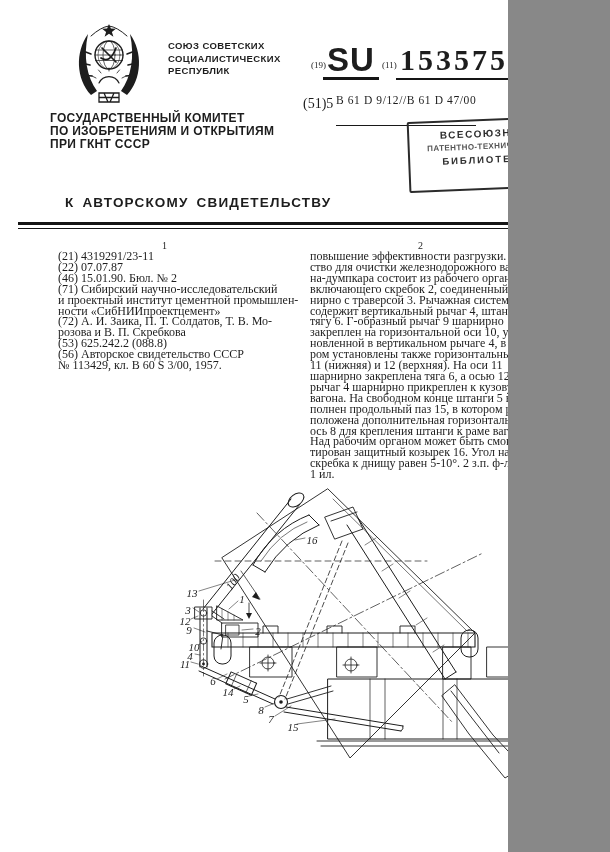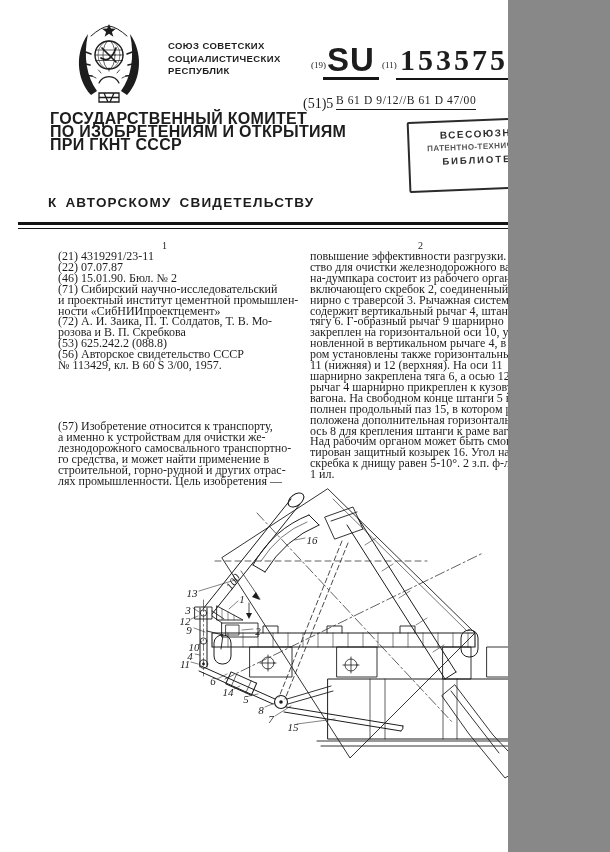--- a/index.html
+++ b/index.html
@@ -12,31 +12,31 @@
   .country{left:168px;top:40px;font-size:9.5px;font-weight:bold;line-height:12.5px;letter-spacing:.4px;}
   .code-small{font-size:9px;}
   .su{left:327px;top:41px;font-size:33px;font-weight:bold;letter-spacing:1px;}
   .su-rule{left:323px;top:77px;width:56px;border-top:3.5px solid #151515;}
   .c19{left:311px;top:60px;}
   .c11{left:382px;top:60px;}
   .docnum{left:400px;top:43px;font-size:30px;font-weight:bold;letter-spacing:3px;}
   .kind{left:531px;top:46px;font-size:26px;font-weight:bold;}
   .num-rule{left:396px;top:78px;width:172px;border-top:2.2px solid #151515;}
   .ipc-prefix{left:303px;top:96px;font-size:14px;}
-  .ipc{left:336px;top:94px;font-size:11.5px;letter-spacing:.6px;border-bottom:1.6px solid #181818;padding-bottom:3px;}
+  .ipc{left:336px;top:94px;font-size:11.5px;letter-spacing:.6px;border-bottom:1.6px solid #181818;padding-bottom:19px;}
   .stamp-dashes{left:520px;top:110px;width:72px;height:3.5px;
      background:repeating-linear-gradient(90deg,#222 0 9px,transparent 9px 16px);transform:rotate(-1.5deg);}
-  .committee{left:50px;top:112px;font-size:16px;font-weight:bold;line-height:13px;letter-spacing:.3px;}
+  .committee{left:50px;top:112px;font-size:12px;font-weight:bold;line-height:13px;letter-spacing:.3px;}
   .stamp{left:408px;top:119px;width:150px;height:60px;border:2.2px solid #2b2b2b;border-radius:2px;
      transform:rotate(-2.3deg);text-align:center;padding-top:7px;color:#2e2e2e;}
   .stamp .l1{font-size:10px;font-weight:bold;letter-spacing:1.5px;}
   .stamp .l2{font-size:8px;font-weight:bold;letter-spacing:.4px;color:#555;margin-top:3px;}
   .stamp .l3{font-size:9.5px;font-weight:bold;letter-spacing:2px;margin-top:3px;}
   .main-title{left:46px;top:151px;font-size:28px;font-weight:bold;letter-spacing:2.5px;word-spacing:6px;}
-  .subtitle{left:48px;top:195px;font-size:13.5px;font-weight:bold;letter-spacing:1.2px;word-spacing:3px;}
+  .subtitle{left:65px;top:195px;font-size:13.5px;font-weight:bold;letter-spacing:1.2px;word-spacing:3px;}
   .rule2{left:18px;top:222px;width:574px;height:3px;border-top:3.2px solid #141414;border-bottom:1.2px solid #141414;}
   
   .colnum{top:240px;font-size:10px;}
   .coln1{left:162px;} .coln2{left:418px;}
   .col{font-size:12px;line-height:10.9px;}
   .biblio{left:58px;top:251px;width:242px;}
   .title54{left:58px;top:377px;width:242px;font-size:11px;line-height:13.5px;letter-spacing:.2px;}
   .abst-l{left:58px;top:421px;width:242px;}
   .abst-r{left:310px;top:251px;width:267px;}
   
@@ -108,26 +108,20 @@
 (22) 07.07.87
 (46) 15.01.90. Бюл. № 2
 (71) Сибирский научно-исследовательский
 и проектный институт цементной промышлен-
 ности «СибНИИпроектцемент»
 (72) А. И. Заика, П. Т. Солдатов, Т. В. Мо-
 розова и В. П. Скребкова
 (53) 625.242.2 (088.8)
 (56) Авторское свидетельство СССР
 № 113429, кл. В 60 S 3/00, 1957.</div>
-  <div class="abs col abst-l ml">(57) Изобретение относится к транспорту,
-а именно к устройствам для очистки же-
-лезнодорожного самосвального транспортно-
-го средства, и может найти применение в
-строительной, горно-рудной и других отрас-
-лях промышленности. Цель изобретения —</div>
   <div class="abs col abst-r ml">повышение эффективности разгрузки. Устрой-
 ство для очистки железнодорожного ваго-
 на-думпкара состоит из рабочего органа 1,
 включающего скребок 2, соединенный шар-
 нирно с траверсой 3. Рычажная система
 содержит вертикальный рычаг 4, штангу 5,
 тягу 6. Г-образный рычаг 9 шарнирно
 закреплен на горизонтальной оси 10, уста-
 новленной в вертикальном рычаге 4, в кото-
 ром установлены также горизонтальные оси

